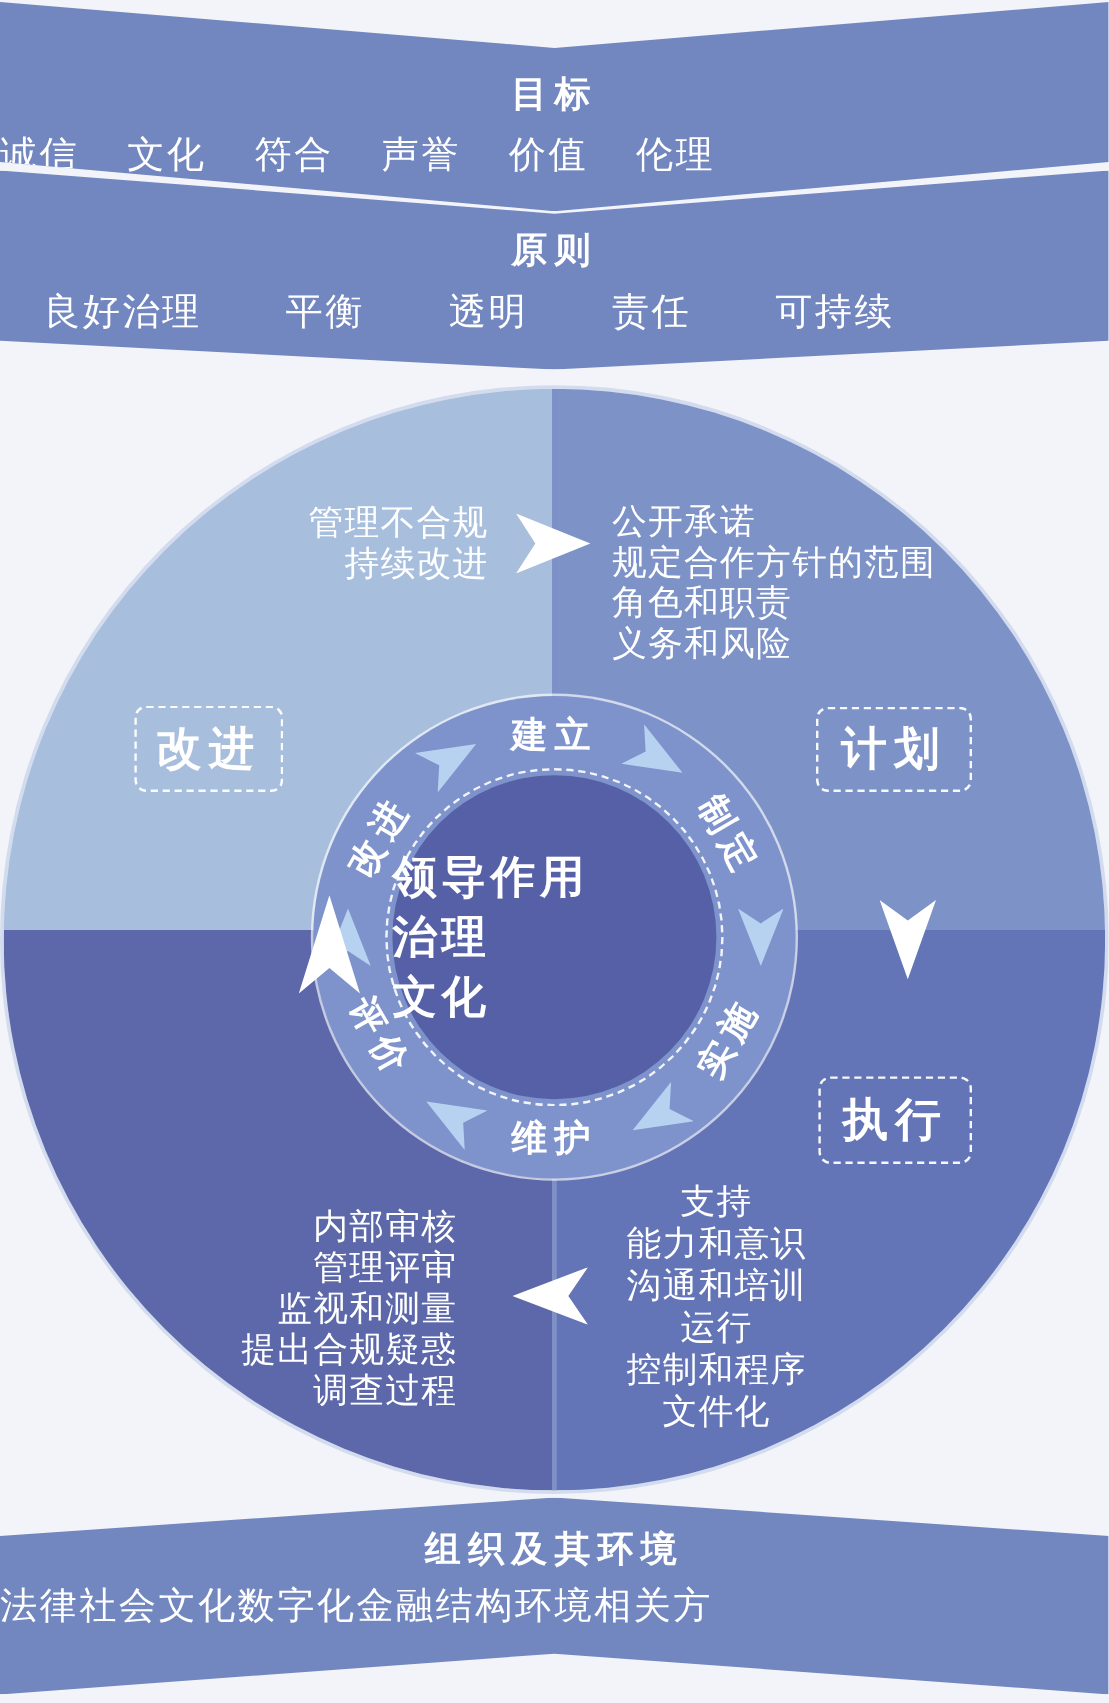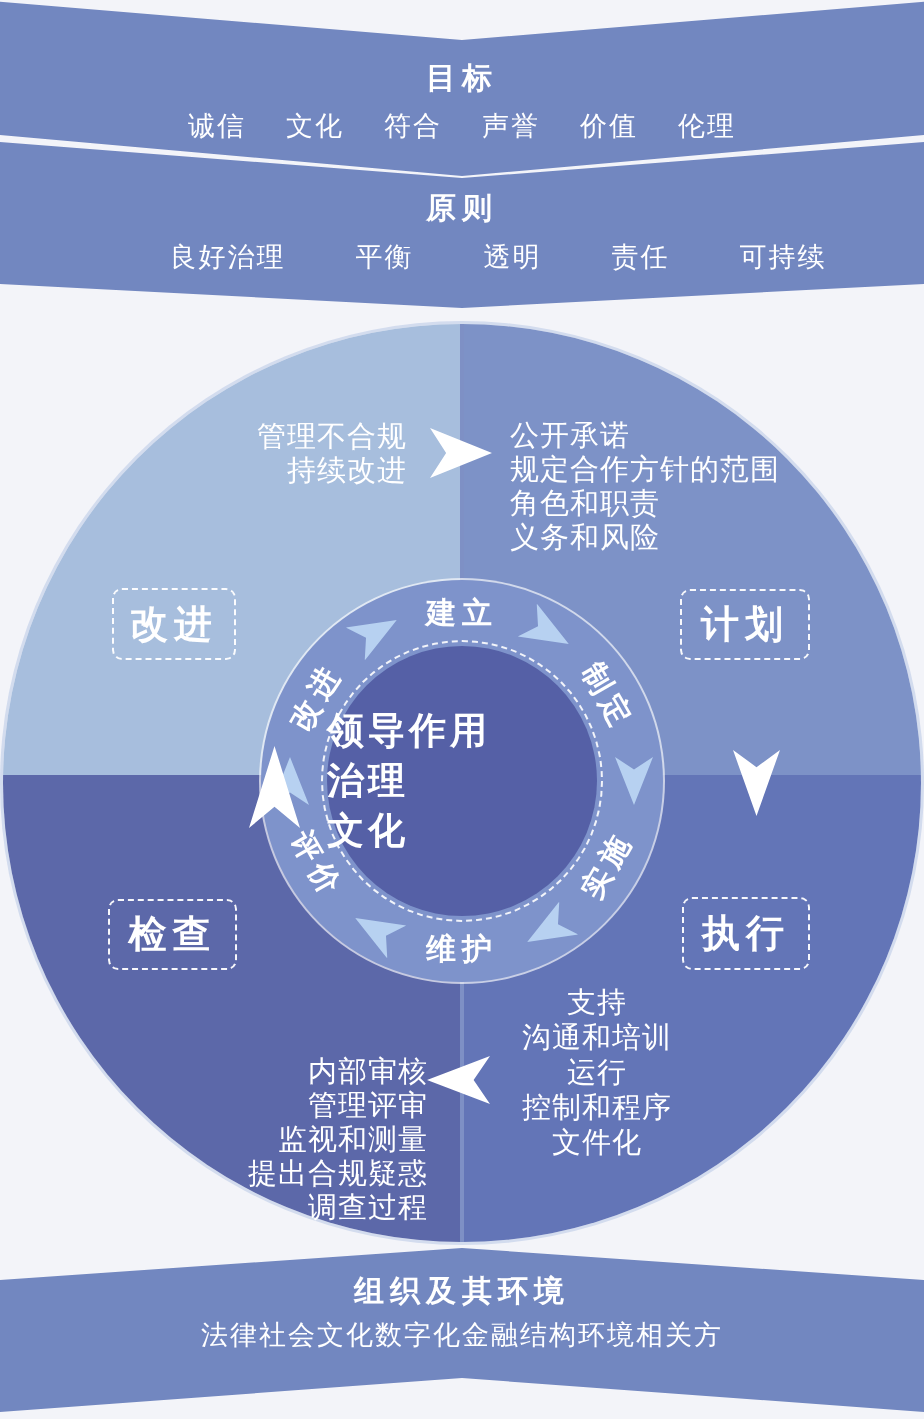--- a/index.html
+++ b/index.html
@@ -18,21 +18,21 @@
   html,body{margin:0;padding:0;}
   body{background:var(--color-background);font-family:"Liberation Sans","DejaVu Sans",sans-serif;}
   .stage{position:relative;width:924px;height:1419px;margin:0 auto;background:var(--color-background);overflow:hidden;}
 
   
   .banner{position:absolute;left:0;width:924px;background:var(--color-banner);color:var(--color-text);}
   .banner-goal{top:0;height:176px;clip-path:polygon(0 1%,50% 22.7%,100% 1%,100% 76.7%,50% 100%,0 76.7%);}
   .banner-principle{top:142px;height:166px;clip-path:polygon(0 0,50% 21.7%,100% 0,100% 85.5%,50% 100%,0 85.5%);}
   .banner-context{top:1248px;height:164px;clip-path:polygon(0 19.5%,50% 0,100% 19.5%,100% 100%,50% 79.3%,0 100%);}
   .banner-title{position:absolute;left:0;width:100%;text-align:center;font-size:30px;font-weight:bold;letter-spacing:6px;}
-  .banner-items{position:absolute;left:0;width:100%;display:flex;justify-content:center;font-size:27px;letter-spacing:2px;white-space:nowrap;}
+  .banner-items{position:absolute;left:0;width:100%;display:flex;font-size:31px;letter-spacing:2px;white-space:nowrap;}
   .banner-goal .banner-title{top:58px;}
   .banner-goal .banner-items{top:108px;gap:40px;}
   .banner-principle .banner-title{top:46px;}
   .banner-principle .banner-items{top:97px;gap:70px;padding-left:36px;}
   .banner-context .banner-title{top:23px;}
   .banner-context .banner-items{top:69px;}
 
   
   .circle{position:absolute;left:3px;top:324px;width:918px;height:918px;border-radius:50%;overflow:hidden;
           box-shadow:0 0 0 3px rgba(205,215,236,.85);}
@@ -69,21 +69,21 @@
   .ra-2{transform:translate(-50%,-50%) rotate(150deg) translateY(-172px);}
   .ra-3{transform:translate(-50%,-50%) rotate(210deg) translateY(-172px);}
   .ra-4{transform:translate(-50%,-50%) rotate(270deg) translateY(-172px);}
   .ra-5{transform:translate(-50%,-50%) rotate(330deg) translateY(-172px);}
 
   
   .notes{position:absolute;color:var(--color-text);font-size:29px;letter-spacing:1px;white-space:nowrap;}
   .notes div{line-height:34px;}
   .notes-improve{right:517px;top:419px;text-align:right;}
   .notes-plan{left:510px;top:418px;text-align:left;}
-  .notes-check{right:496px;top:1006px;text-align:right;margin-top:48px;}
+  .notes-check{right:543px;top:1006px;text-align:right;}
   .notes-do{left:522px;top:985px;text-align:center;}
   .notes-do div{line-height:35px;}
 
   
   .phase-box{position:absolute;border:2px dashed rgba(255,255,255,.95);border-radius:10px;
         color:var(--color-text);display:flex;align-items:center;justify-content:center;
         font-size:38px;font-weight:bold;letter-spacing:6px;box-sizing:border-box;}
   .box-improve{left:112px;top:588px;width:124px;height:72px;}
   .box-plan{left:680px;top:589px;width:130px;height:71px;}
   .box-check{left:108px;top:899px;width:129px;height:71px;}
@@ -167,29 +167,29 @@
   </div>
   <div class="notes notes-check">
     <div>内部审核</div>
     <div>管理评审</div>
     <div>监视和测量</div>
     <div>提出合规疑惑</div>
     <div>调查过程</div>
   </div>
   <div class="notes notes-do">
     <div>支持</div>
+    <div>能力和意识</div>
     <div>沟通和培训</div>
     <div>运行</div>
     <div>控制和程序</div>
     <div>文件化</div>
   </div>
 
   <div class="phase-box box-improve">改进</div>
   <div class="phase-box box-plan">计划</div>
-  <div class="phase-box box-check">检查</div>
   <div class="phase-box box-do">执行</div>
 
   <div class="flow-arrow fa-right"></div>
   <div class="flow-arrow fa-down"></div>
   <div class="flow-arrow fa-left"></div>
   <div class="flow-arrow fa-up"></div>
 
   <section class="banner banner-context">
     <div class="banner-title">组织及其环境</div>
     <div class="banner-items">

